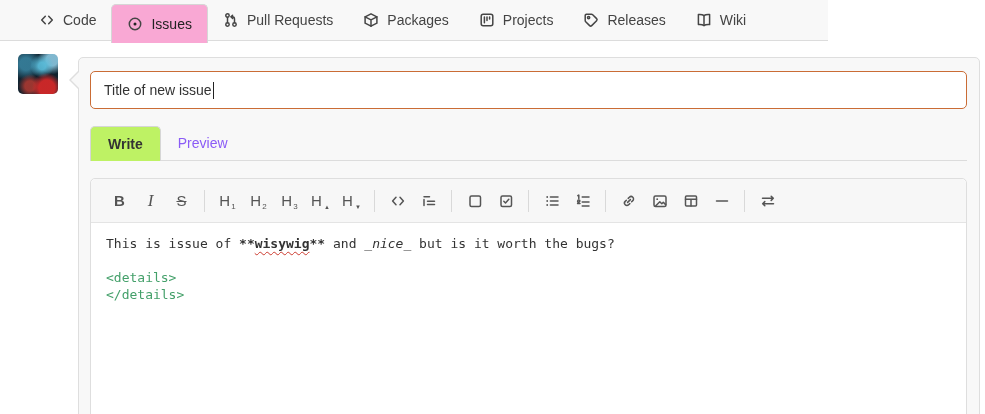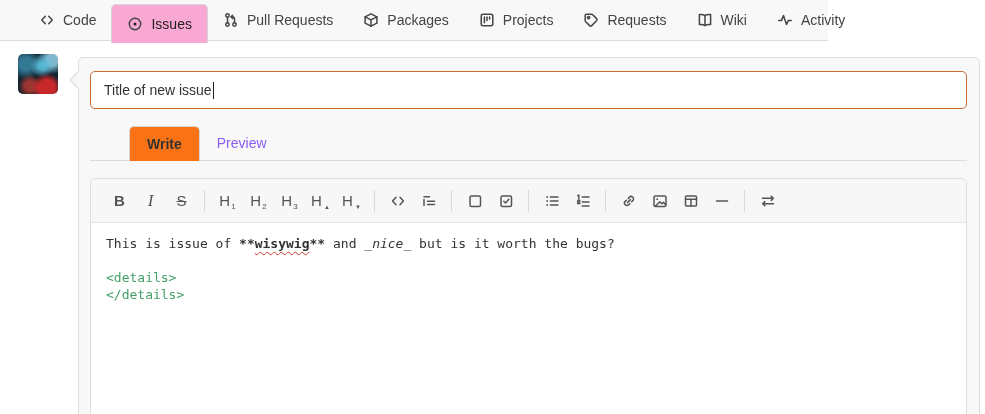--- a/index.html
+++ b/index.html
@@ -43,23 +43,23 @@
                  border:1.5px solid #ca6c35; border-radius:5px;
                  display:flex; align-items:center; padding:16px 13px;
                  font-size:14px; color:#333; cursor:text; }
   .caret { display:inline-block; width:1px; height:17px; background:#222;
            margin-left:1px; animation:blink 1.1s steps(1) infinite; }
   @keyframes blink { 50% { opacity:0; } }
 
   .tab-row { margin:17px 12px 0 11px; display:flex; align-items:flex-end;
              border-bottom:1px solid #dcdcdc; }
   .md-tab { padding:9px 17px; font-size:14px; color:#8b5cf6; cursor:pointer; }
-  .md-tab.active { background:#f97316; border:1px solid #d6d6d6; border-bottom:none;
+  .md-tab.active { background:#bef264; border:1px solid #d6d6d6; border-bottom:none;
                    border-radius:5px 5px 0 0; font-weight:bold; color:#333;
-                   margin-bottom:-1px;margin-left:39px; }
+                   margin-bottom:-1px; }
 
   .editor-box { margin:17px 12px 0 11px; background:#fff;
                 border:1px solid #dedede; border-radius:5px 5px 0 0; height:420px; }
   .toolbar { height:44px; display:flex; align-items:center; padding:0 13px;
              background:#f7f7f7; border-bottom:1px solid #e4e4e4;
              border-radius:5px 5px 0 0; }
   .tb-btn { width:27px; height:28px; display:flex; align-items:center;
             justify-content:center; margin:0 2px; color:#555; cursor:pointer;
             border-radius:3px; }
   .tb-sep { width:1px; height:22px; background:#d9d9d9; margin:0 7px; }
@@ -121,34 +121,28 @@
         <rect x="2.2" y="2.2" width="11.6" height="11.6" rx="2"></rect>
         <path d="M5.4 5 V10.8 M8 5 V8.4 M10.6 5 V7"></path>
       </svg>
     <span>Projects</span>
   </div>
   <div class="nav-item">
     <svg class="nicon" width="16" height="16" viewBox="0 0 16 16">
         <path d="M2.2 8.4 V3.4 A1.2 1.2 0 0 1 3.4 2.2 H8.4 A1.8 1.8 0 0 1 9.7 2.7 L13.6 6.6 A1.5 1.5 0 0 1 13.6 8.7 L8.7 13.6 A1.5 1.5 0 0 1 6.6 13.6 L2.7 9.7 A1.8 1.8 0 0 1 2.2 8.4 Z"></path>
         <circle cx="5.6" cy="5.6" r="1.1"></circle>
       </svg>
-    <span>Requests</span>
+    <span>Releases</span>
   </div>
   <div class="nav-item">
     <svg class="nicon" width="16" height="16" viewBox="0 0 16 16">
         <path d="M8 3.6 C6.8 2.7 5 2.4 2.4 2.6 V12.6 C5 12.4 6.8 12.7 8 13.6 C9.2 12.7 11 12.4 13.6 12.6 V2.6 C11 2.4 9.2 2.7 8 3.6 Z"></path>
         <path d="M8 3.6 V13.6"></path>
       </svg>
     <span>Wiki</span>
-  </div>
-  <div class="nav-item">
-    <svg class="nicon" width="16" height="16" viewBox="0 0 16 16">
-        <path d="M1.8 8.4 H4.6 L6.5 3.6 L9.5 12.4 L11.4 8.4 H14.2"></path>
-      </svg>
-    <span>Activity</span>
   </div>
 </nav>
 
 <div class="avatar"></div>
 
 <div class="comment-box">
   <div class="notch-outer"></div>
   <div class="notch-inner"></div>
 
   <div class="title-input">

